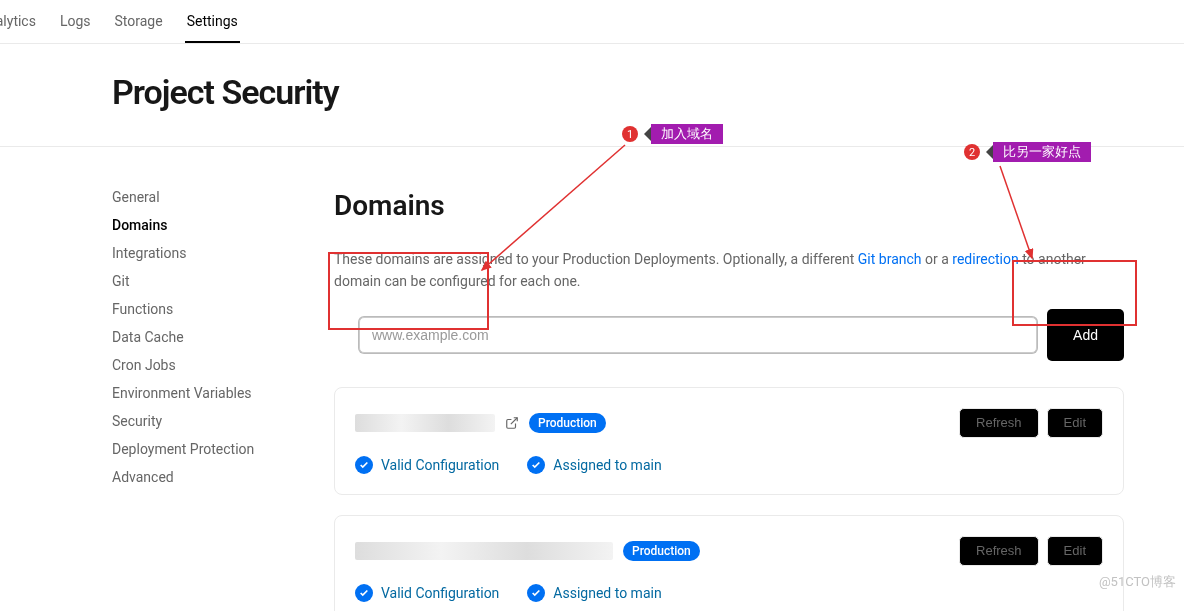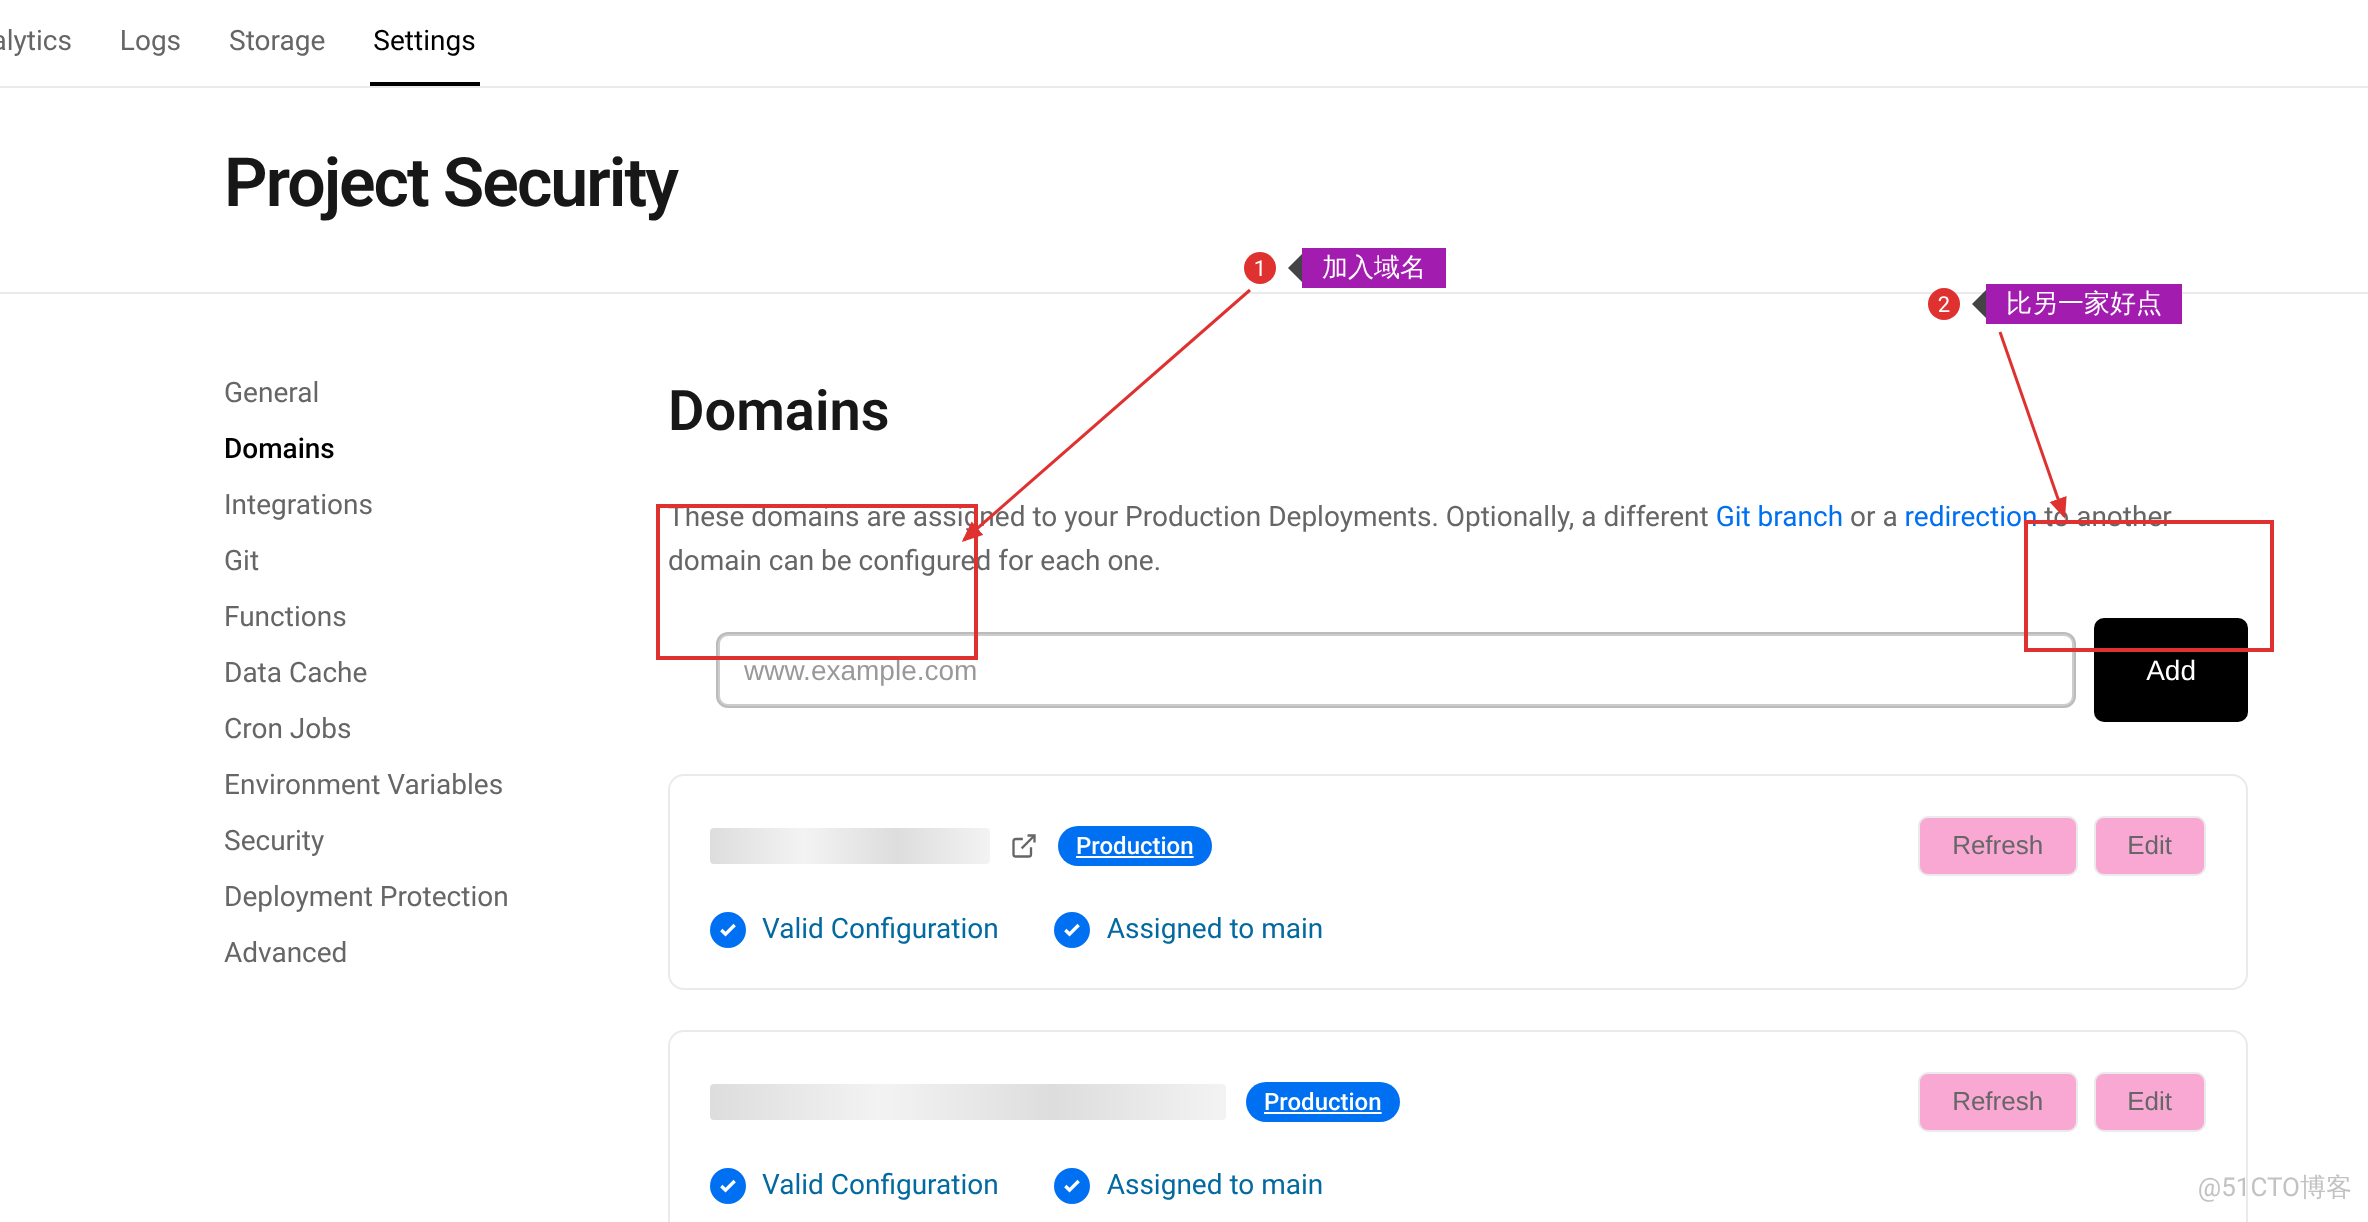--- a/index.html
+++ b/index.html
@@ -137,28 +137,27 @@
       width: 14px; height: 14px;
       display: inline-flex;
     }
     .badge {
       background: #0070f3;
       color: #fff;
       font-size: 12px;
       padding: 3px 9px;
       border-radius: 12px;
       font-weight: 500;
-      text-decoration: underline;
     }
     .card-actions { display: flex; gap: 8px; }
     .btn-secondary {
       height: 30px;
       padding: 0 16px;
       border: 1px solid #eaeaea;
-      background: #f9a8d4;
+      background: #000000;
       border-radius: 5px;
       font-size: 13px;
       color: #666;
       cursor: pointer;
     }
     .checks { display: flex; gap: 28px; }
     .check { display: flex; align-items: center; gap: 8px; font-size: 14px; color: #0369a1; }
     .check-circle {
       width: 18px; height: 18px;
       border-radius: 50%;
@@ -202,21 +201,21 @@
       padding: 1px 10px;
       font-size: 13px;
     }
     .arrow-svg {
       position: absolute;
       pointer-events: none;
     }
     .watermark {
       position: absolute;
       right: 8px;
-      bottom: 8px;
+      bottom: 20px;
       color: #c2c2c2;
       font-size: 13px;
     }
   </style>
 </head>
 <body>
 
 <div class="top-tabs">
   <span class="tab" style="margin-left:-14px">nalytics</span>
   <span class="tab">Logs</span>

